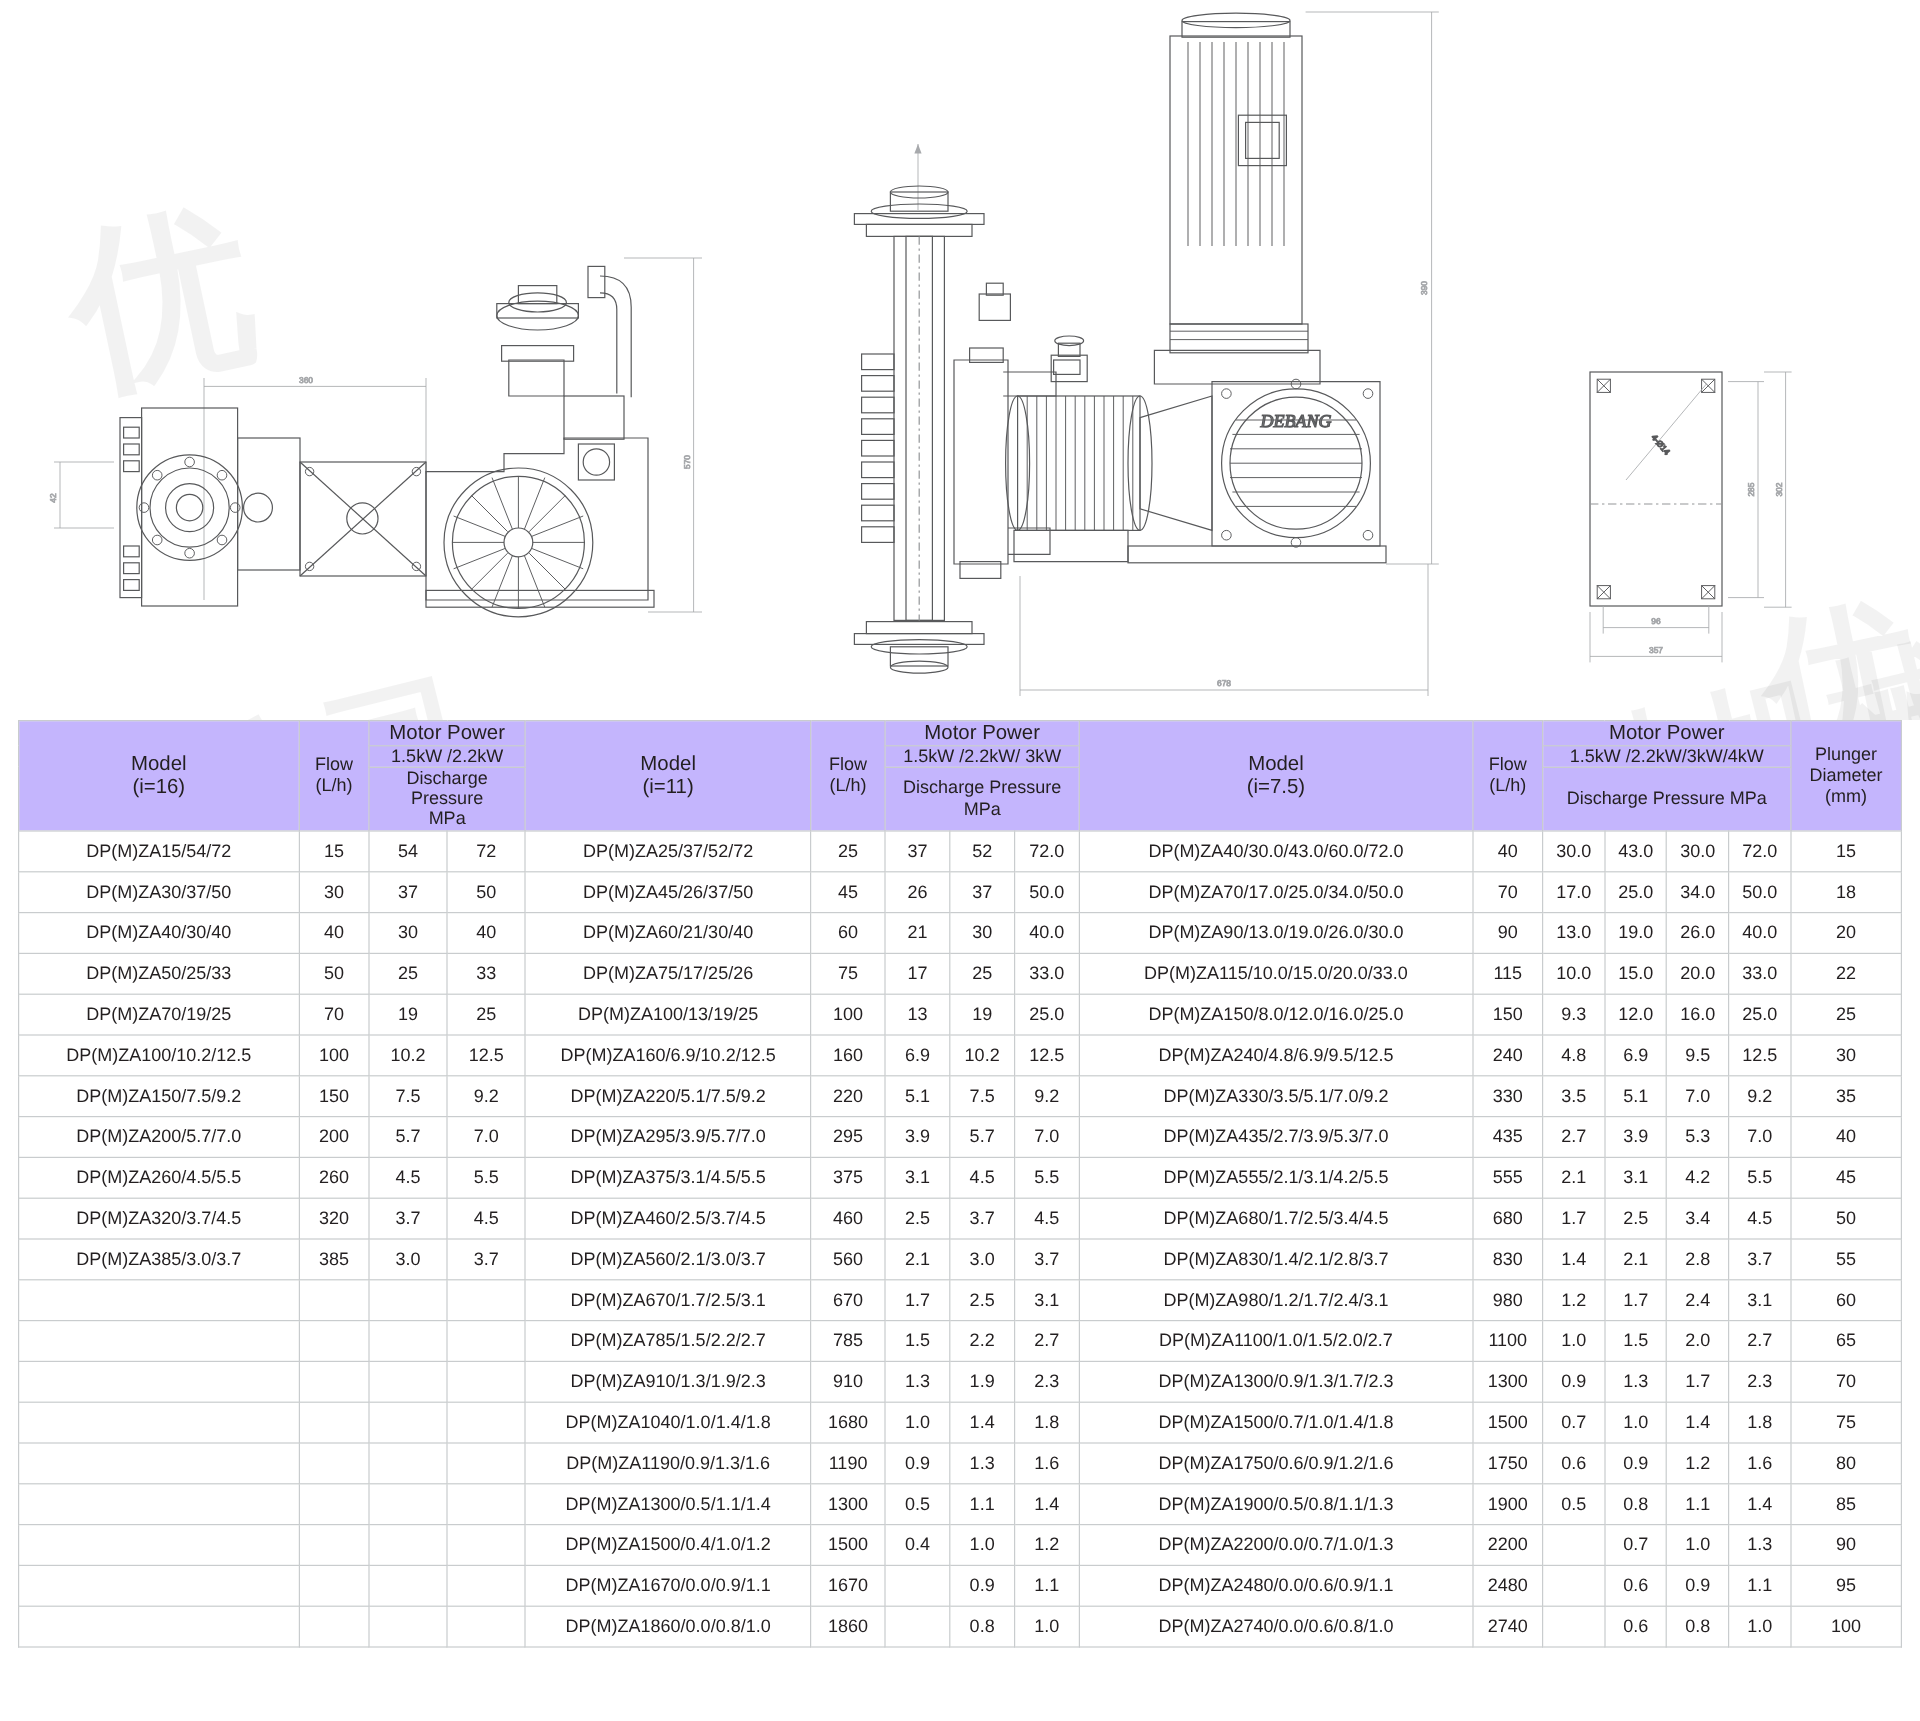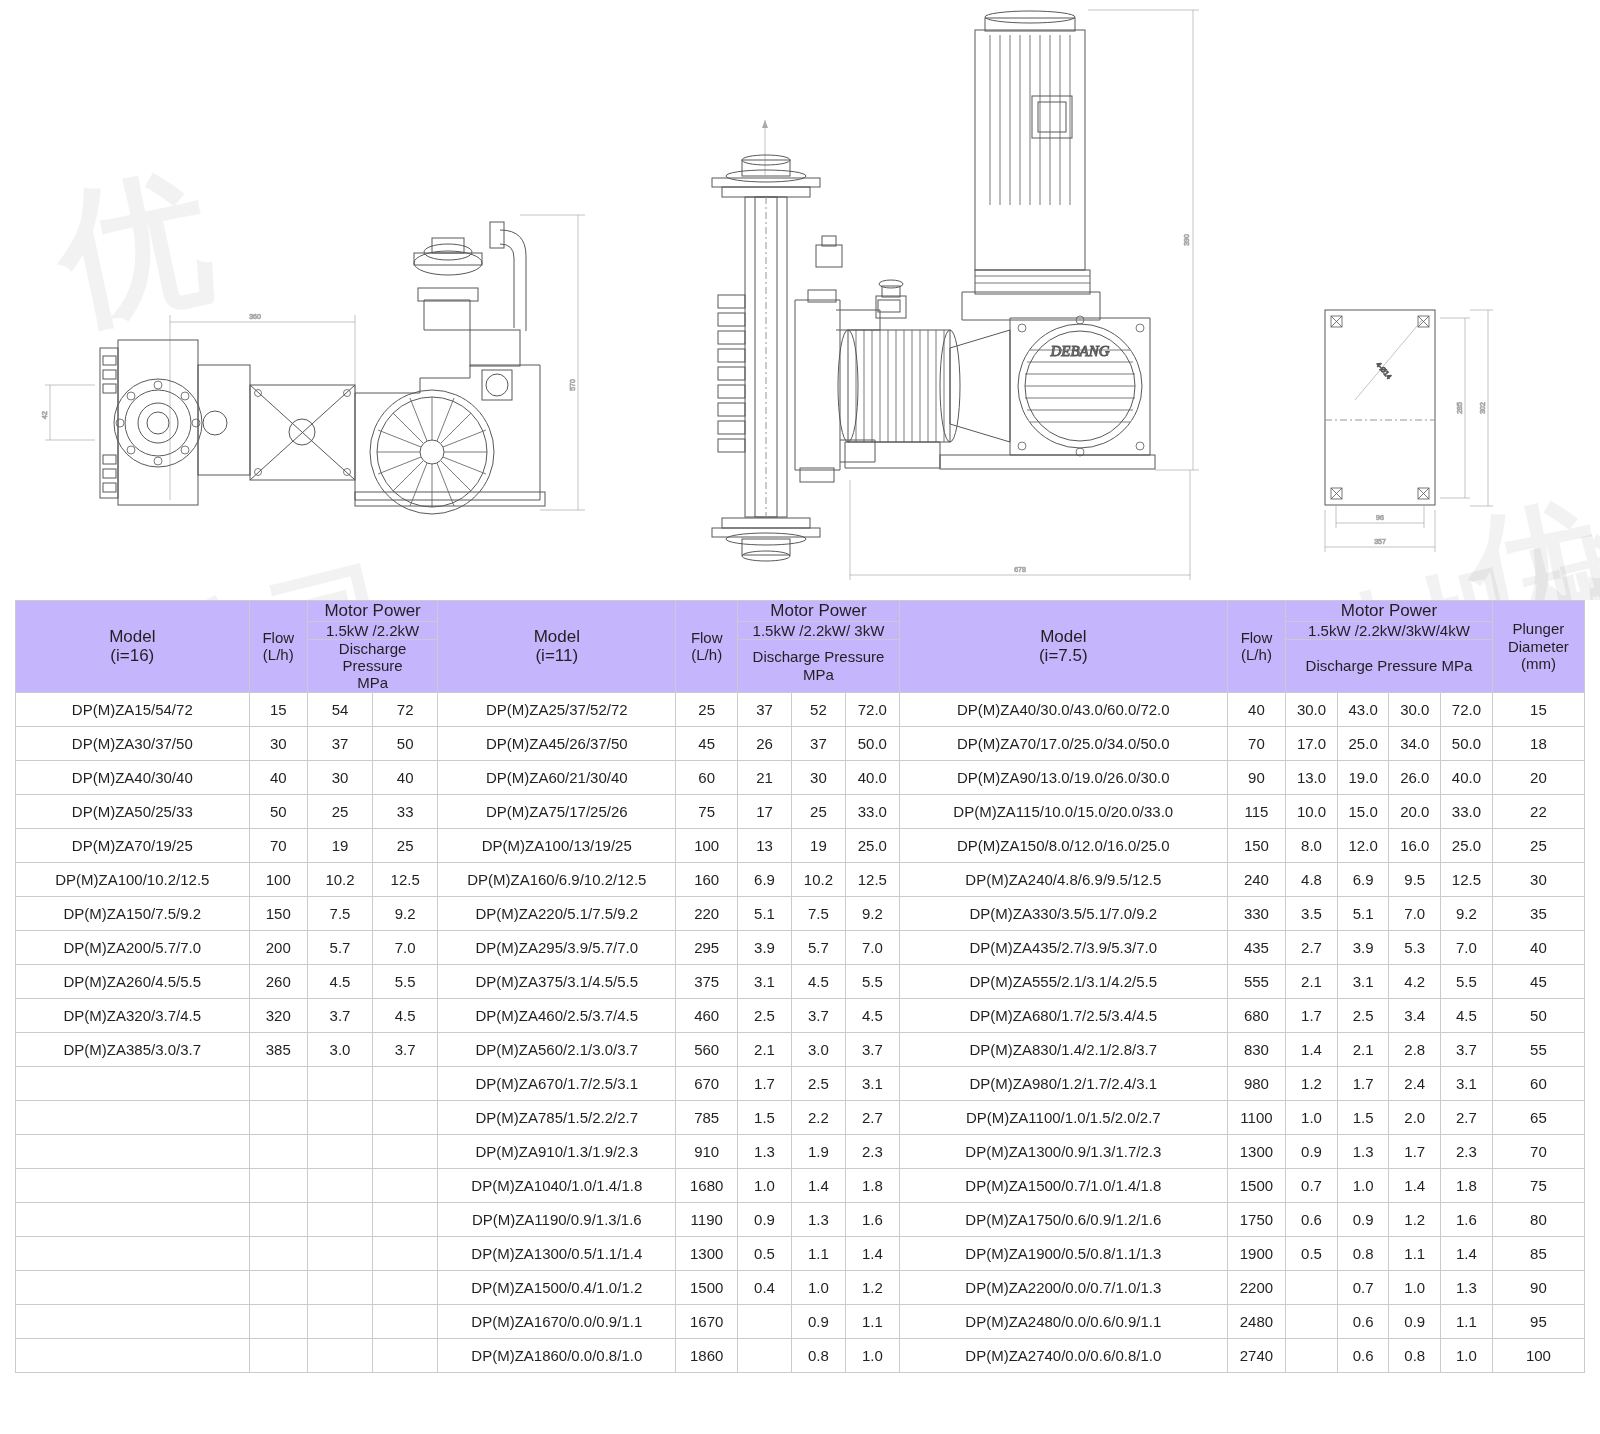--- a/index.html
+++ b/index.html
@@ -513,21 +513,21 @@
         <td>70</td>
         <td>19</td>
         <td>25</td>
         <td class="model">DP(M)ZA100/13/19/25</td>
         <td>100</td>
         <td>13</td>
         <td>19</td>
         <td>25.0</td>
         <td class="model">DP(M)ZA150/8.0/12.0/16.0/25.0</td>
         <td>150</td>
-        <td>8.0</td>
+        <td>9.3</td>
         <td>12.0</td>
         <td>16.0</td>
         <td>25.0</td>
         <td>25</td>
       </tr>
       <tr>
         <td class="model">DP(M)ZA100/10.2/12.5</td>
         <td>100</td>
         <td>10.2</td>
         <td>12.5</td>

